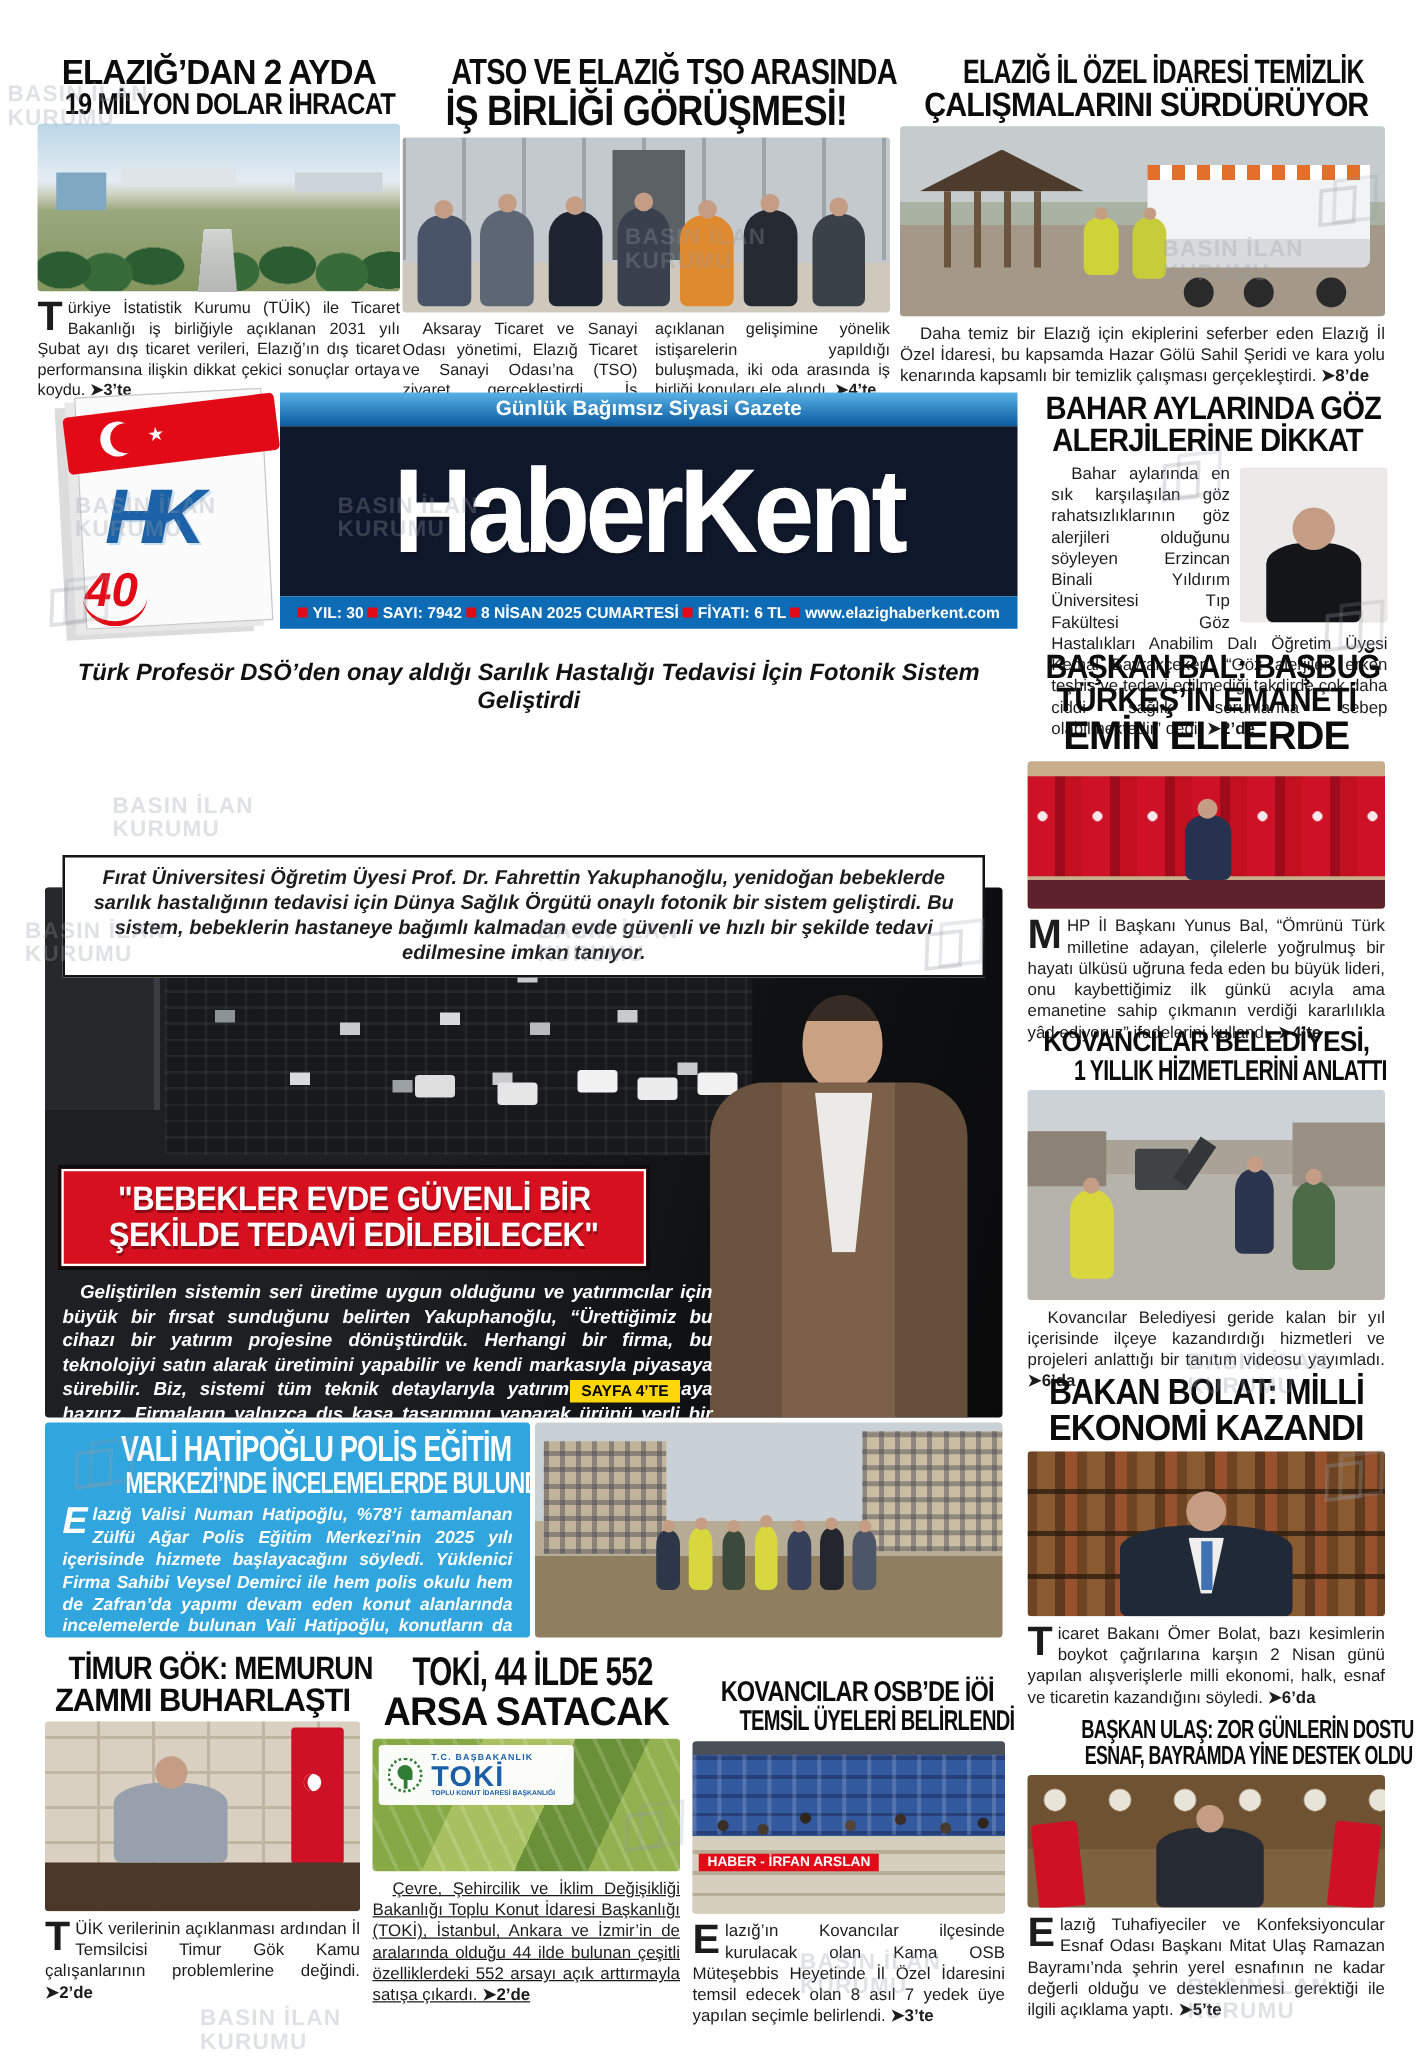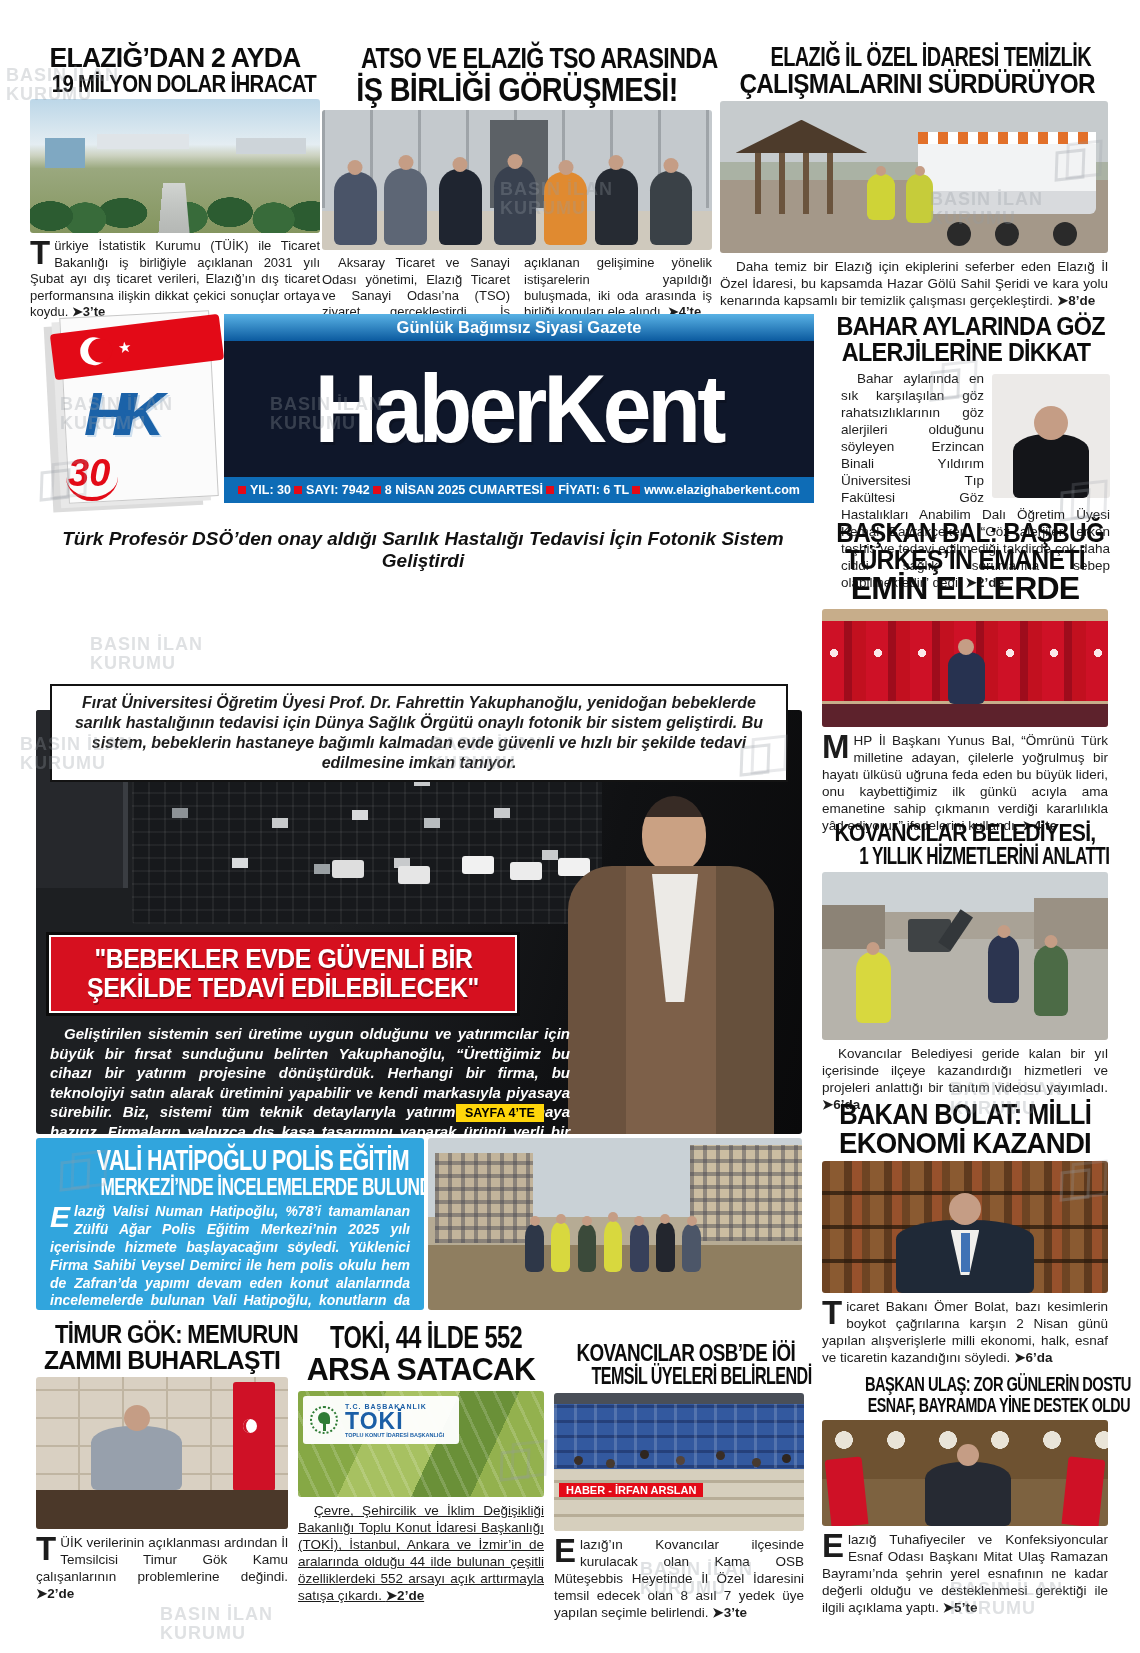--- a/index.html
+++ b/index.html
@@ -273,21 +273,21 @@
         <b>www.elazighaberkent.com</b>
       </span>
   </div>
   <div class="logo">
     <div class="logo-paper"></div>
     <div class="logo-flag">
       <span class="crescent"></span>
       <span class="flag-star">★</span>
     </div>
     <div class="logo-hk">HK</div>
-    <div class="logo-30">30</div>
+    <div class="logo-30">40</div>
   </div>
 
   <section class="art" style="left:822px; top:314px; width:288px;">
     <h2 class="hl">
       <span class="l" style="font-size:26px; --sx:.9;">BAHAR AYLARINDA GÖZ</span>
       <span class="l" style="font-size:26px; --sx:.9;">ALERJİLERİNE DİKKAT</span>
     </h2>
     <div class="body ind" style="font-size:13.5px;margin-left:19px;">
       <span class="photo ph-portrait ph-bahar-man">
         <i class="fig" style="--coat:#141519; --hs:34px; left:18%; bottom:0; width:64%; height:52%;"></i>

